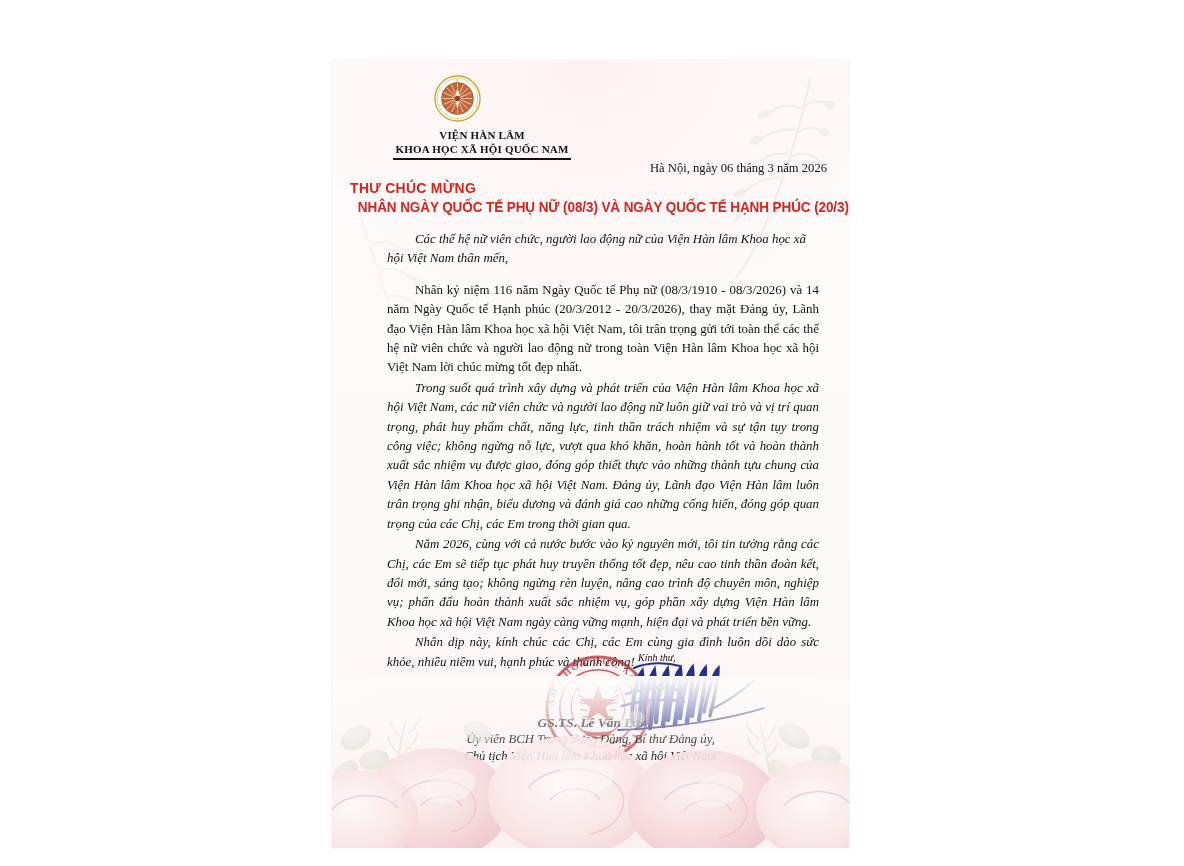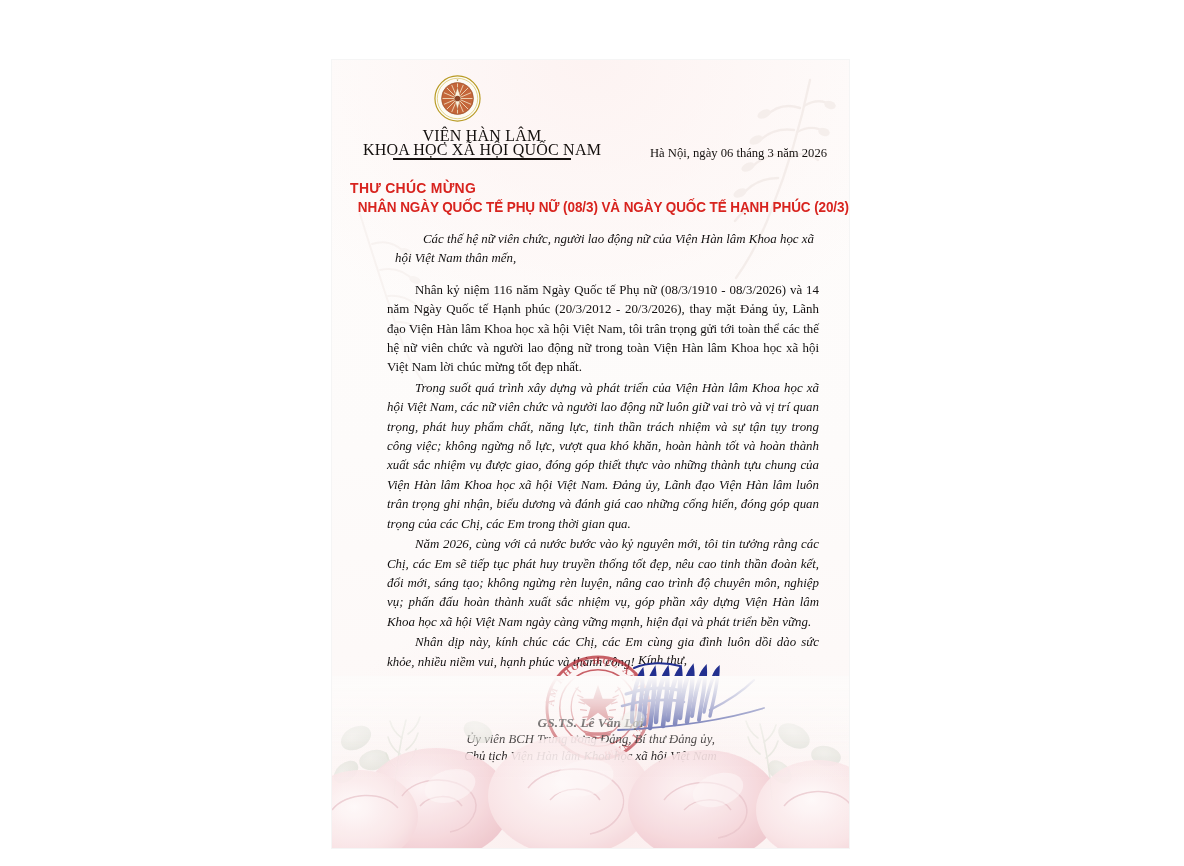--- a/index.html
+++ b/index.html
@@ -43,30 +43,30 @@
   }
 
   
   .emblem{
     position:absolute;left:102px;top:15px;width:47px;height:47px;
   }
   .org{
     position:absolute;left:24px;top:69px;width:252px;
     text-align:center;
     font-family:"Liberation Serif", serif;
-    font-weight:normal;font-size:16px;line-height:13.5px;
+    font-weight:bold;font-size:11px;line-height:13.5px;
     color:#14100e;letter-spacing:.2px;
   }
   .org .l1{display:block;}
   .org .l2{display:block;}
   .org .rule{
     width:178px;height:1.6px;background:#14100e;margin:2px auto 0;
   }
   .dateline{
-    position:absolute;right:22px;top:86px;
+    position:absolute;right:22px;top:101px;
     font-family:"Liberation Serif", serif;
     font-size:12.6px;color:#14100e;white-space:nowrap;
   }
 
   
   .title-wrap{
     position:absolute;left:0;right:0;top:118px;text-align:left;
   }
   .title1{
     font-family:"Liberation Sans", sans-serif;
@@ -83,33 +83,33 @@
   }
 
   
   .body{
     position:absolute;left:55px;right:30px;top:170px;
     font-family:"Liberation Serif", serif;
     font-size:12.9px;line-height:19.4px;color:#121010;
     text-align:justify;
   }
   .salutation{
-    font-style:italic;margin:0 0 12px 8px;text-indent:28px;text-align:left;
+    font-style:italic;margin:0 0 12px 0;text-indent:28px;text-align:left;
   }
   .para{margin:0 0 0 0;text-indent:28px;}
   .para + .para{margin-top:1px;font-style:italic;}
 
   
   .sig-zone{
     position:absolute;left:0;right:0;top:592px;height:130px;
   }
   .kinh-thu{
     position:absolute;left:306px;top:0;
     font-family:"Liberation Serif", serif;
-    font-style:italic;font-size:13px;color:#141010;text-align:center;
+    font-style:italic;font-size:10px;color:#141010;text-align:center;
   }
   .seal{
     position:absolute;left:208px;top:-2px;width:116px;height:116px;
     opacity:.93;
   }
   .scribble{
     position:absolute;left:282px;top:8px;width:180px;height:78px;
   }
   .signer{
     position:absolute;left:0;right:0;top:62px;text-align:center;

